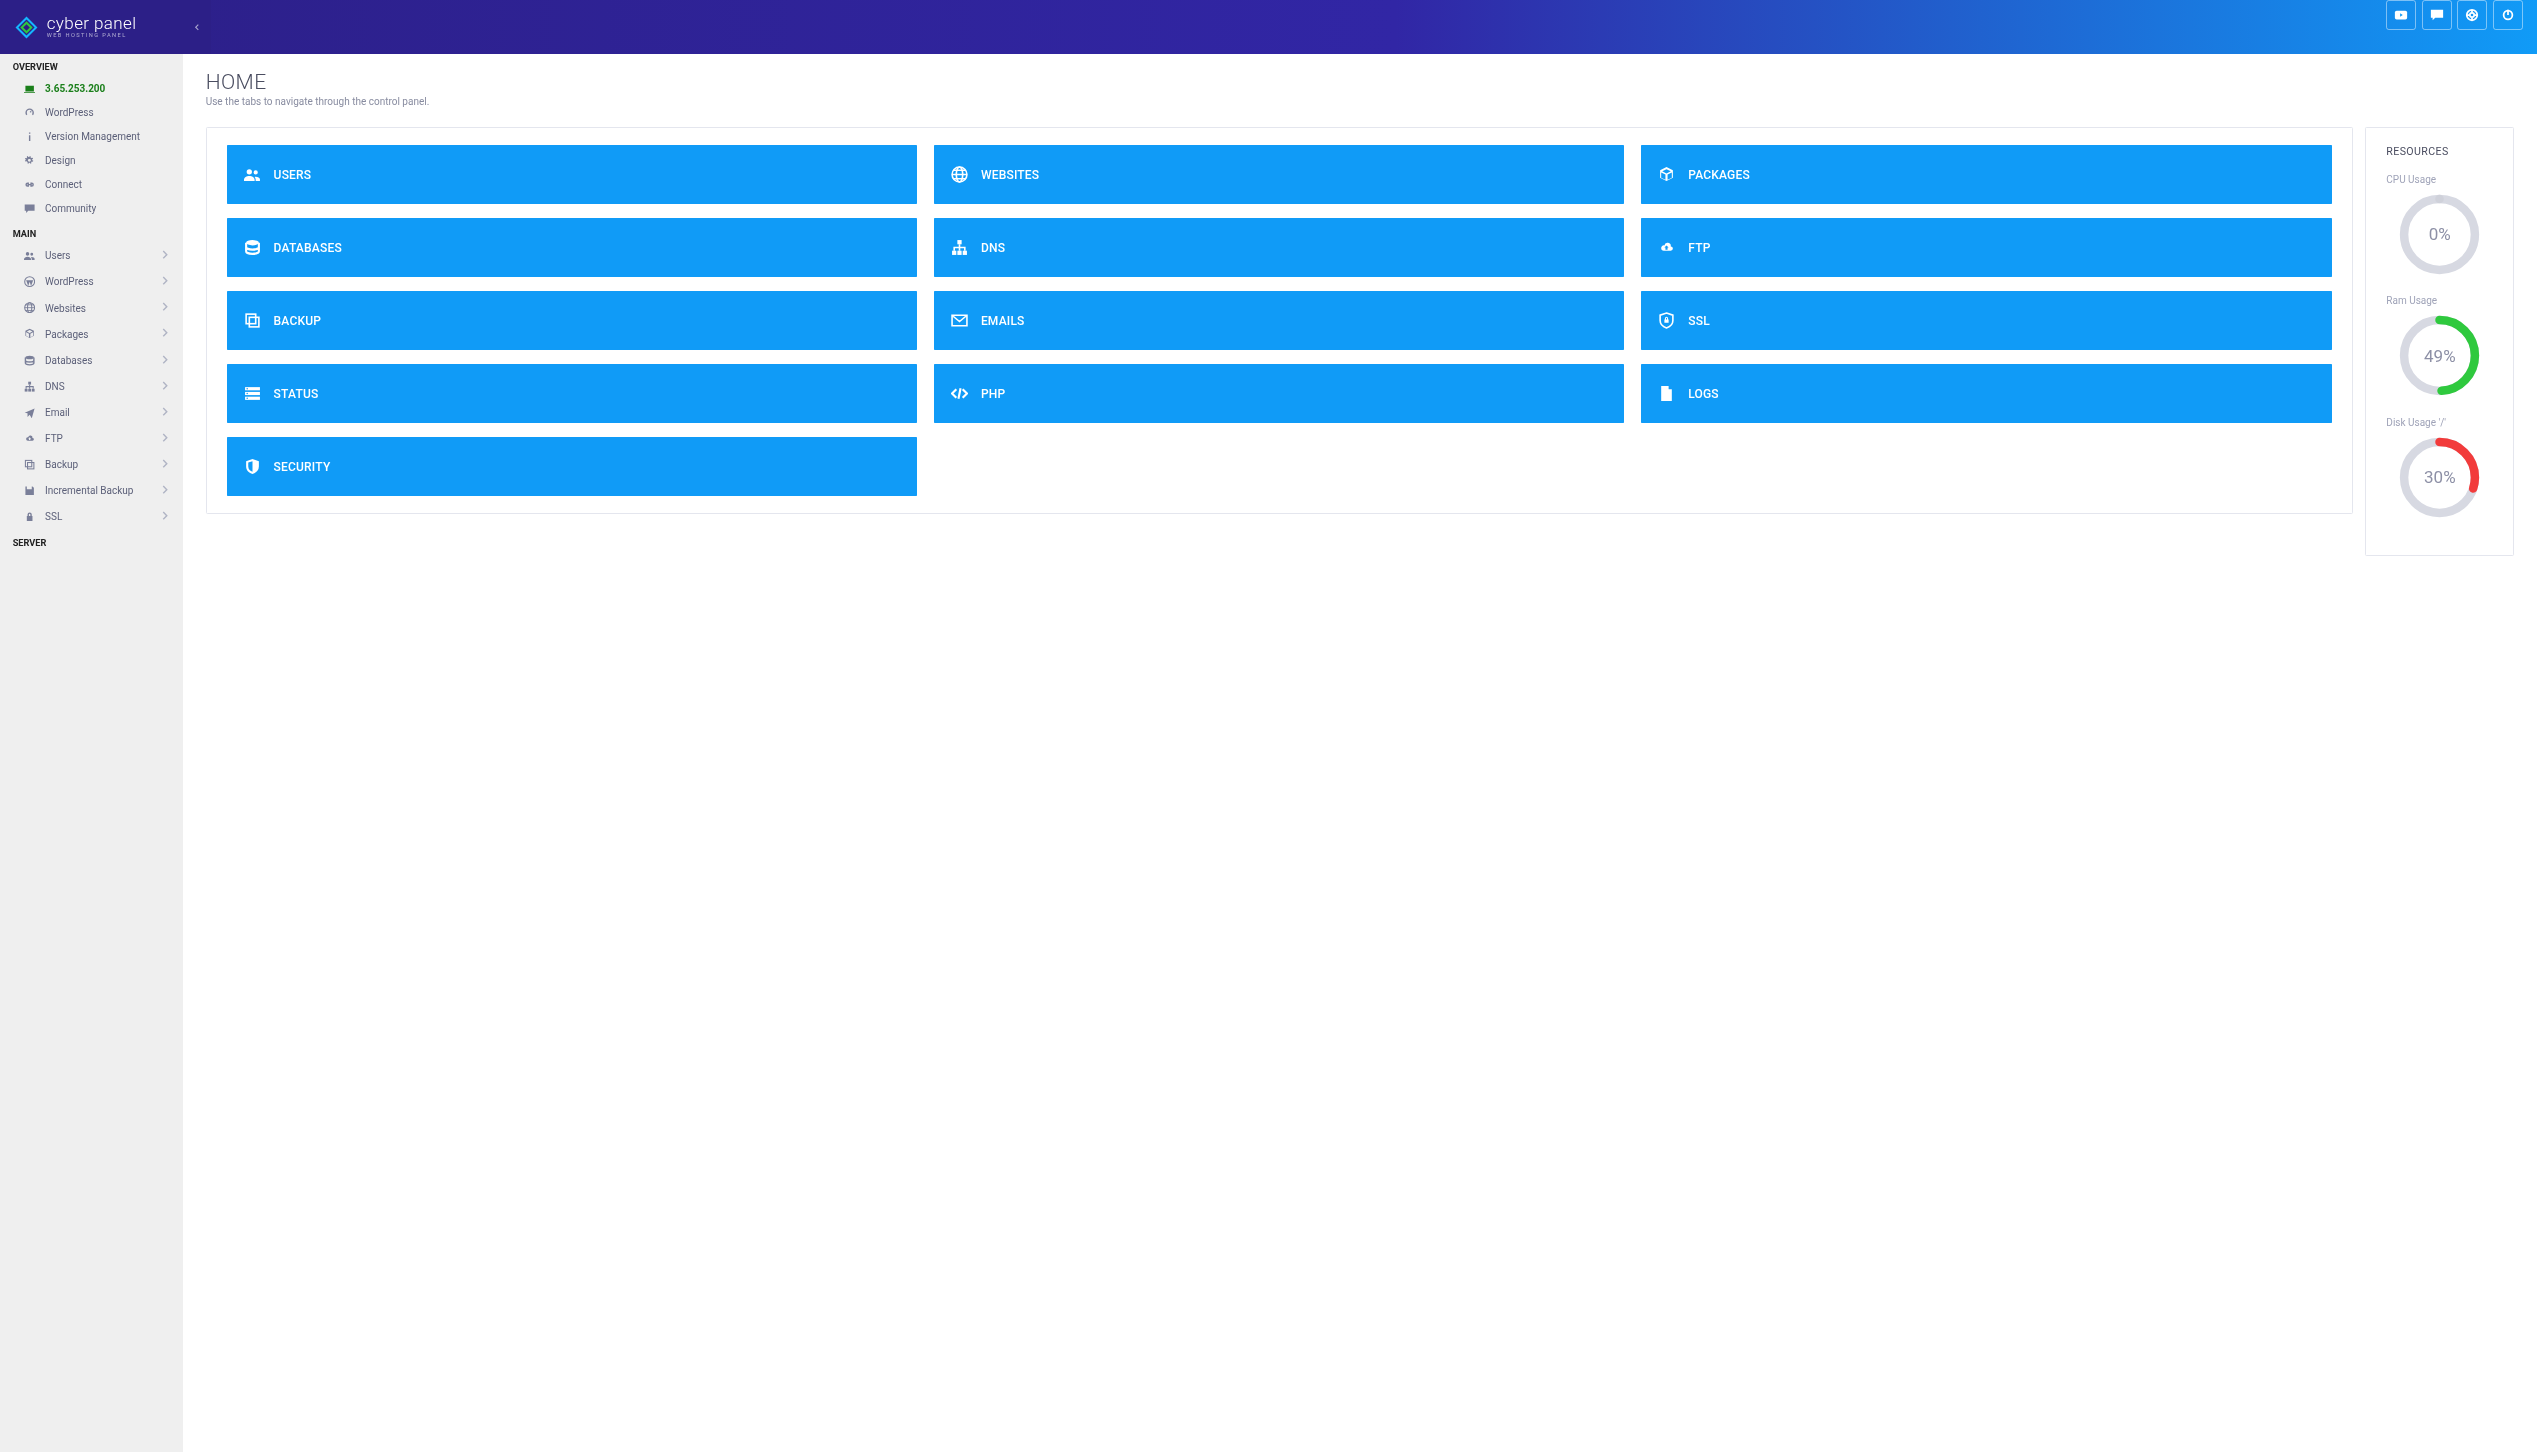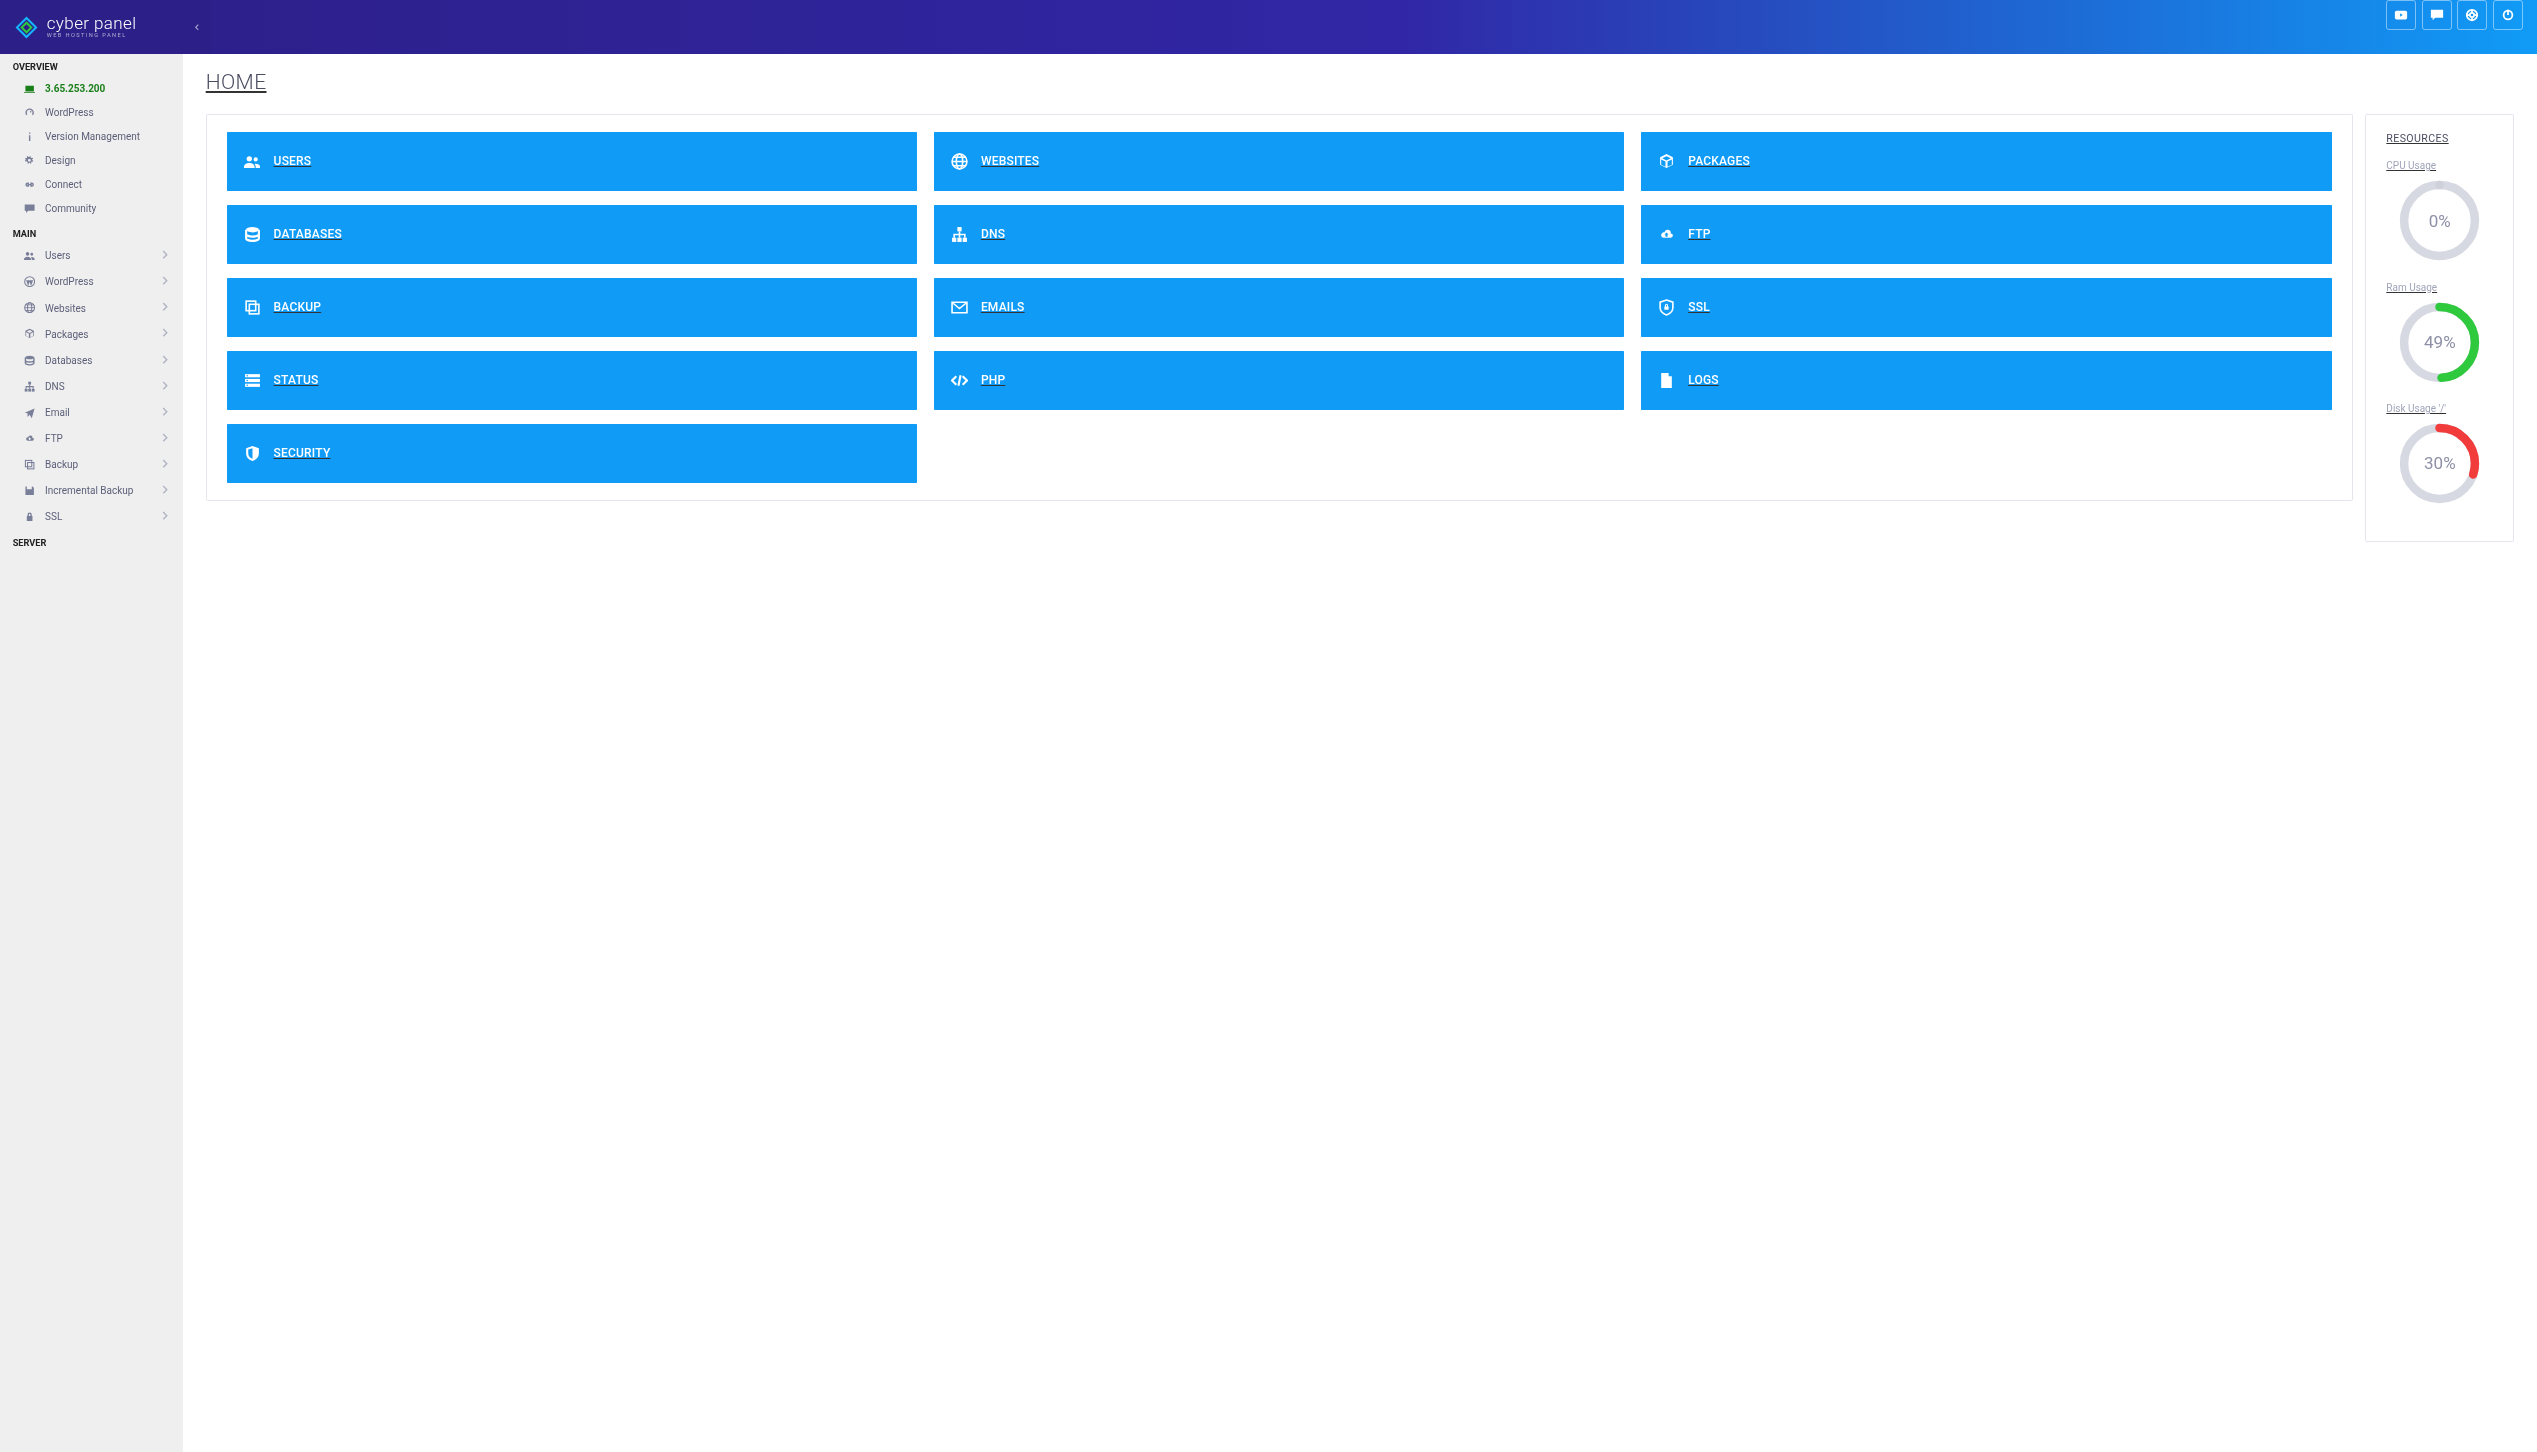--- a/index.html
+++ b/index.html
@@ -21,21 +21,21 @@
 .body { flex: 1; display: flex; min-height: 0; }
 .sidebar { width: 183px; background: #efefef; overflow-y: auto; flex-shrink: 0; }
 .side-section { padding: 7px 12.7px 4.2px; font-size: 9.2px; font-weight: 700; color: #222; }
 .side-item { display: flex; align-items: center; padding: 6.4px 12.7px 6.4px 21px; font-size: 10px; color: #5b5f78; cursor: pointer; position: relative; }
 .side-item.active { color: #1a7f1a; font-weight: 700; }
 .side-icon { width: 17px; display: inline-flex; align-items: center; justify-content: center; margin-right: 7px; color: #7a7f99; }
 .side-item.active .side-icon { color: #1a7f1a; }
 .side-chevron { margin-left: auto; color: #b0b4c4; }
 .side-icon svg, .side-chevron svg { width: 11.3px; height: 11.3px; fill: currentColor; }
 
-.main { flex: 1; padding: 15.6px 22.7px; overflow-y: auto; text-decoration: underline; }
+.main { flex: 1; padding: 15.6px 22.7px; overflow-y: auto; }
 .page-title { font-size: 21px; font-weight: 300; color: #4a4d60; letter-spacing: 0.4px; }
 .page-subtitle { font-size: 10px; color: #888ca0; margin-top: 2.8px; }
 
 .panels { display: flex; gap: 12.7px; margin-top: 20px; align-items: flex-start; }
 .panel { border: 0.7px solid #e4e6ee; border-radius: 1.4px; padding: 17px 20px; }
 .panel-left { flex: 1; }
 .panel-right { width: 149px; text-align: left; }
 .panel-heading { font-size: 10.6px; font-weight: 400; color: #4a4d60; letter-spacing: 0.4px; margin-bottom: 15.6px; }
 
 .tile-grid { display: grid; grid-template-columns: repeat(3, 1fr); gap: 14px 17px; }
@@ -379,20 +379,21 @@
           <span>SSL</span>
           <span class="side-chevron"><svg viewBox="0 0 16 16">
               <use href="#i-chevron-right"></use>
             </svg></span>
         </div>
         <div class="side-section">SERVER</div>
       </div>
 
     <div class="main">
       <div class="page-title">HOME</div>
+      <div class="page-subtitle">Use the tabs to navigate through the control panel.</div>
 
       <div class="panels">
         <div class="panel panel-left">
           <div class="tile-grid" id="tiles">
               <div class="tile">
                 <span class="tile-icon">
                   <svg viewBox="0 0 16 16">
                     <use href="#i-users"></use>
                   </svg>
                 </span>

